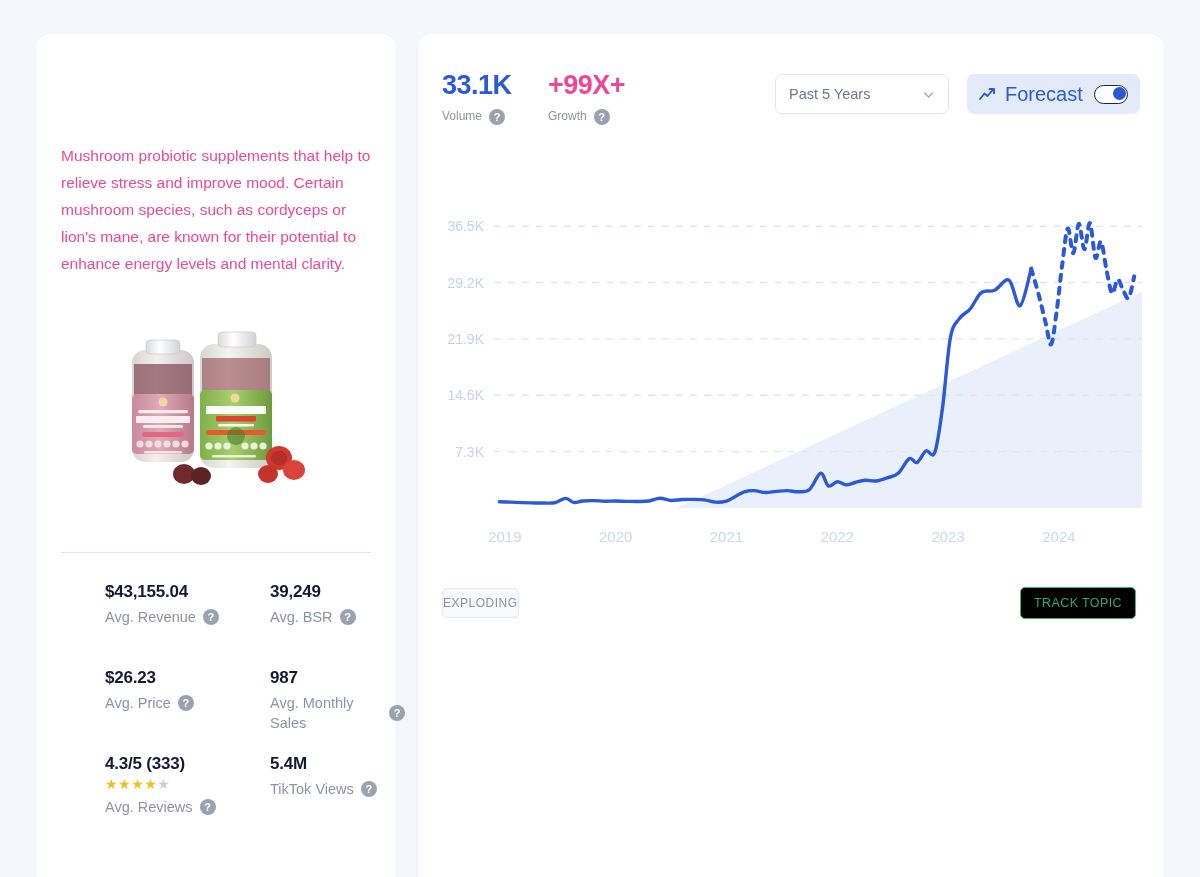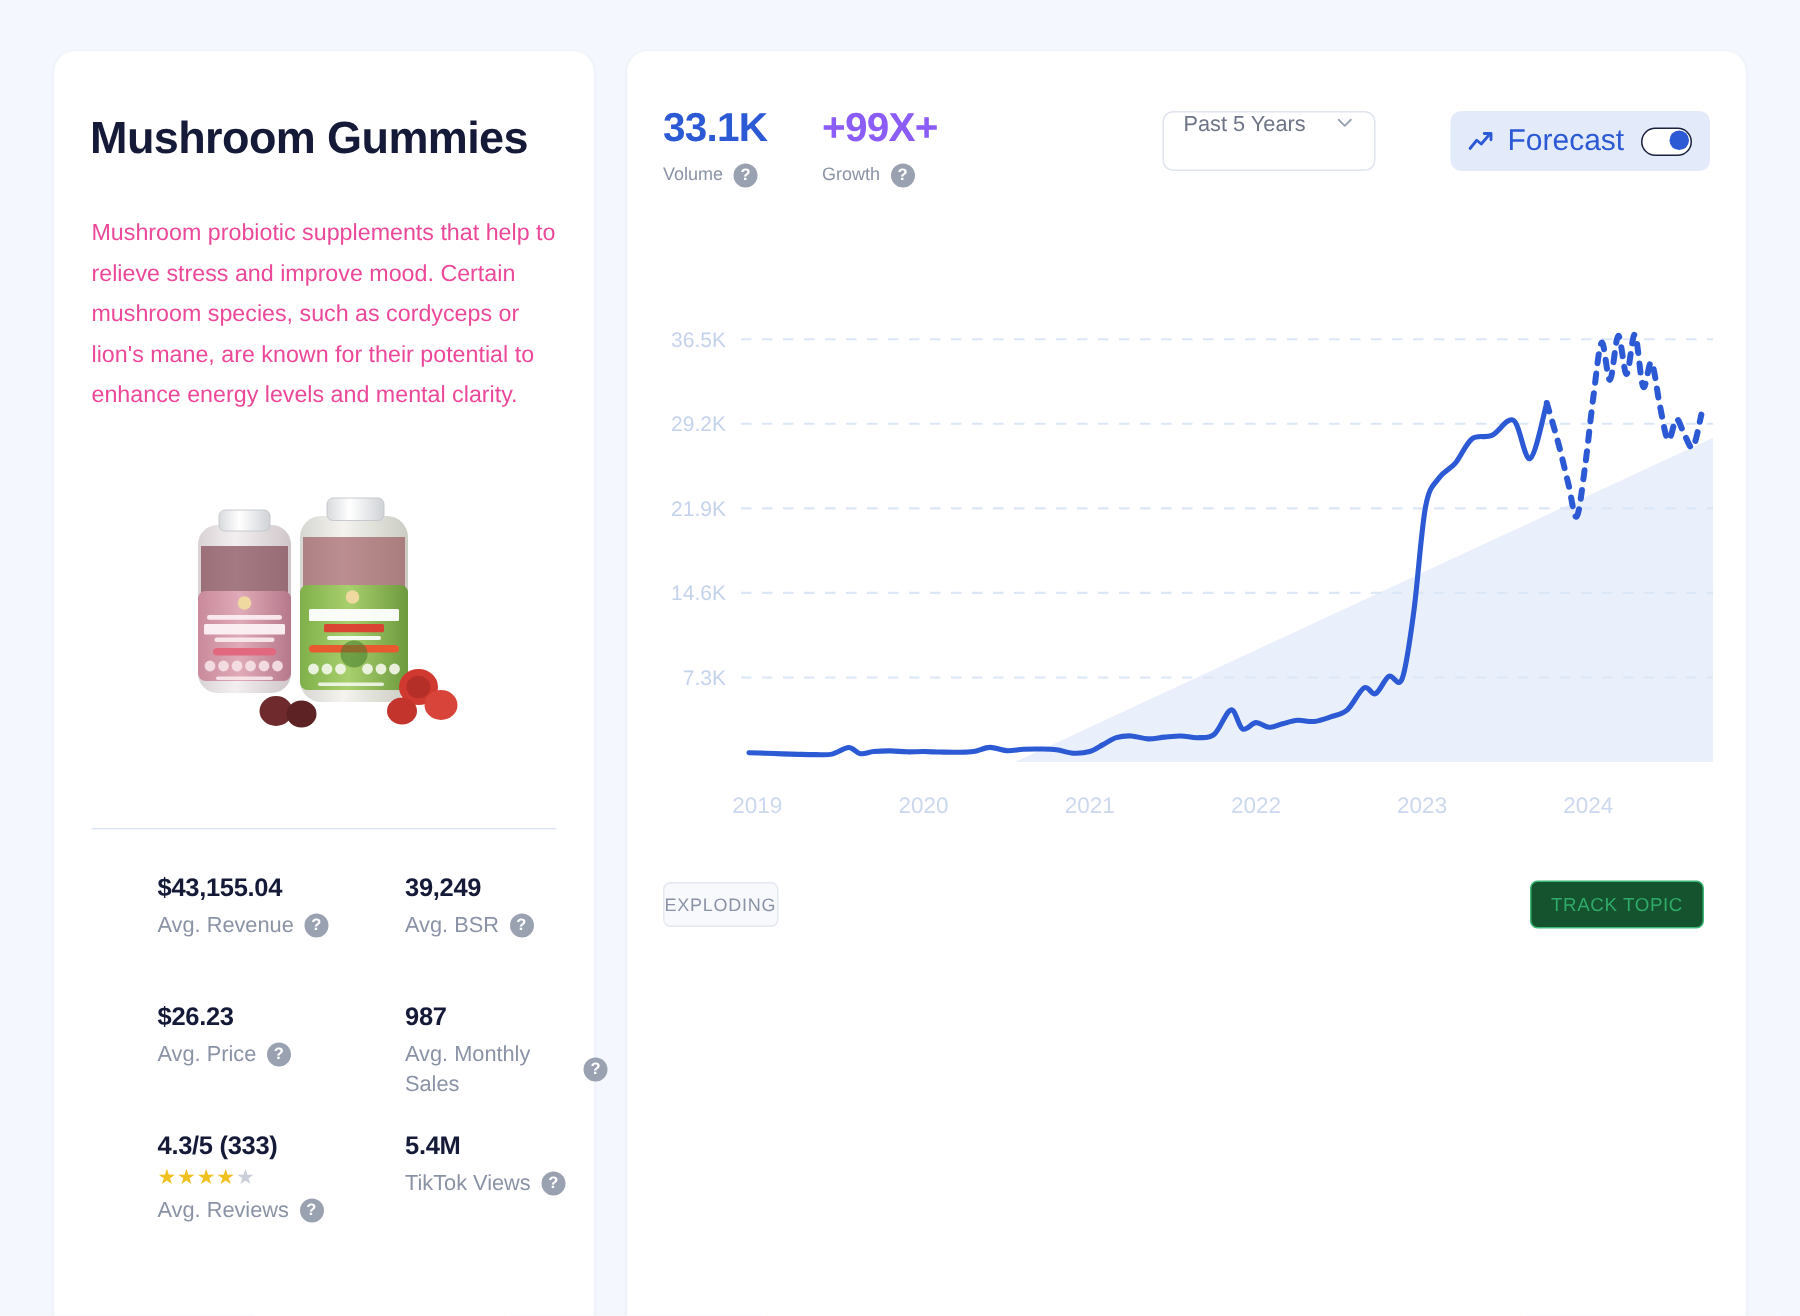--- a/index.html
+++ b/index.html
@@ -67,28 +67,28 @@
   .stars { font-size: 14px; letter-spacing: 0.5px; margin-top: 2px; line-height: 16px; }
   .star-on  { color: #f0c020; }
   .star-off { color: #c9cfda; }
 
   
   .metric { position: absolute; }
   #metric-volume { left: 24px; top: 36px; }
   #metric-growth { left: 130px; top: 36px; }
   .metric-value { font-size: 27px; font-weight: 700; letter-spacing: -0.5px; }
   #metric-volume .metric-value { color: #2c59d4; }
-  #metric-growth .metric-value { color: #8b5cf6; }
+  #metric-growth .metric-value { color: #ec4899; }
   .metric-label-line { display: flex; align-items: center; gap: 7px; margin-top: 6px; }
   .metric-label { font-size: 12px; color: #8a93a6; }
 
   .dropdown {
-    position: absolute; left: 357px; top: 40px; width: 142px; height: 40px;
+    position: absolute; left: 357px; top: 40px; width: 174px; height: 40px;
     border: 1px solid #dfe4ee; border-radius: 7px; background: #fff;
-    display: flex; padding: 0 13px; cursor: pointer;
+    display: flex; align-items: center; padding: 0 13px; cursor: pointer;
   }
   .dropdown-text { font-size: 14.5px; color: #6d7587; flex: 1; }
   .chev { width: 13px; height: 13px; }
 
   .forecast-pill {
     position: absolute; left: 549px; top: 40px; width: 173px; height: 40px;
     background: #e3ebfb; border-radius: 7px;
     display: flex; align-items: center; padding: 0 12px; gap: 9px; cursor: pointer;
   }
   .forecast-label { font-size: 20px; color: #2c59d4; font-weight: 400; flex: 1; }
@@ -111,32 +111,31 @@
   
   .badge-exploding {
     position: absolute; left: 24px; top: 554px;
     padding: 7px 0; border: 1px solid #e4e8f0; border-radius: 5px;
     background: #f7f9fc; color: #8a93a6; font-size: 12px; letter-spacing: 0.5px;
     cursor: pointer;
   }
   .btn-track {
     position: absolute; right: 28px; top: 553px;
     padding: 8px 13px; border: 1.5px solid #3cb878; border-radius: 5px;
-    background: #14532d; color: #2faa68; font-size: 12.5px; letter-spacing: 0.4px;
+    background: #000000; color: #2faa68; font-size: 12.5px; letter-spacing: 0.4px;
     cursor: pointer; font-weight: 400;
   }
 </style>
 </head>
 <body>
 
 <div class="page">
 
   <div class="card" id="left-card">
 
-    <div class="product-title">Mushroom Gummies</div>
     <div class="product-desc">Mushroom probiotic supplements that help to relieve stress and improve mood. Certain mushroom species, such as cordyceps or lion's mane, are known for their potential to enhance energy levels and mental clarity.</div>
 
     <div class="product-img">
       <svg viewBox="0 0 200 175" width="200" height="175">
         <defs>
           <linearGradient id="gPink" x1="0" y1="0" x2="1" y2="0">
             <stop offset="0%" stop-color="#c98a9c"></stop>
               <stop offset="45%" stop-color="#e0aab8"></stop>
               <stop offset="100%" stop-color="#b5788a"></stop>
           </linearGradient>

